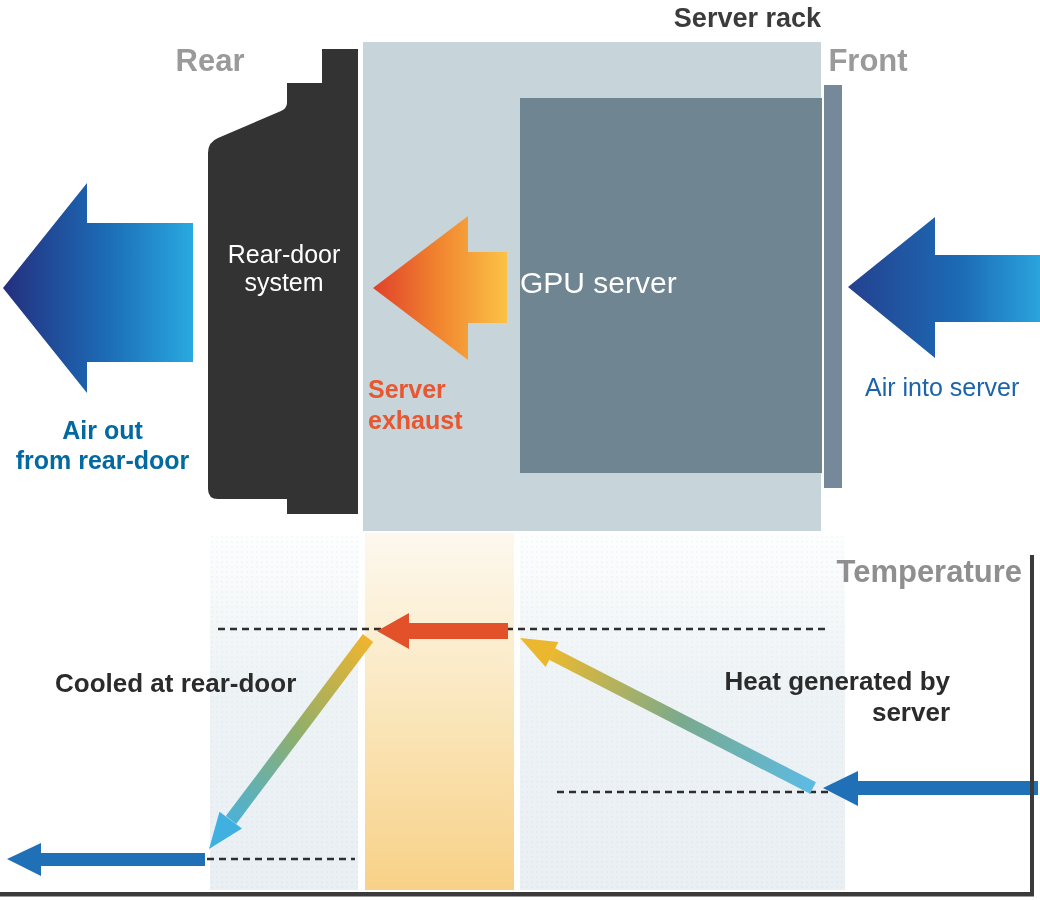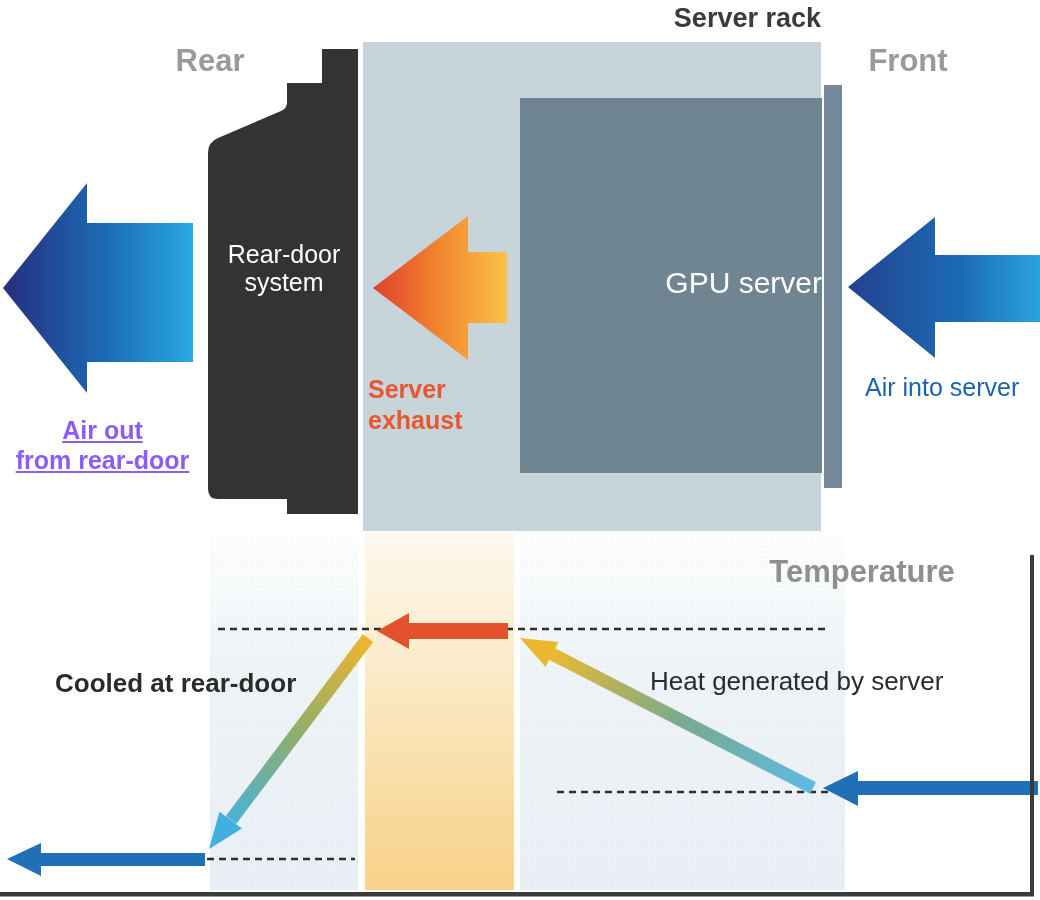--- a/index.html
+++ b/index.html
@@ -4,29 +4,29 @@
 <style>
   html,body{margin:0;padding:0;background:#fff;}
   .stage{
     position:relative;width:1040px;height:900px;overflow:hidden;background:#fff;
     font-family:"Liberation Sans","DejaVu Sans",sans-serif;
   }
   .stage svg{position:absolute;left:0;top:0;}
   .lbl{position:absolute;z-index:2;}
   .lbl-title{left:363px;top:3px;width:458px;text-align:right;font-size:27px;font-weight:600;color:#3b3b3b;}
   .lbl-rear{left:145px;top:43px;width:130px;text-align:center;font-size:31px;font-weight:bold;color:#9a9a9a;}
-  .lbl-front{left:843px;top:43px;width:130px;text-align:center;font-size:31px;font-weight:bold;color:#9a9a9a;}
-  .lbl-gpu{left:520px;top:266px;width:302px;text-align:right;font-size:30px;font-weight:400;color:#ffffff;}
+  .lbl-front{left:803px;top:43px;width:130px;text-align:center;font-size:31px;font-weight:bold;color:#9a9a9a;}
+  .lbl-gpu{left:520px;top:266px;width:302px;text-align:left;font-size:30px;font-weight:400;color:#ffffff;}
   .lbl-cooling{left:210px;top:240px;width:148px;text-align:center;font-size:25px;line-height:28px;font-weight:400;color:#ffffff;}
   .lbl-exhaust{left:368px;top:374px;width:150px;font-size:25px;line-height:31px;font-weight:bold;color:#e8572f;}
   .lbl-airin{left:865px;top:373px;width:175px;font-size:25px;font-weight:normal;color:#1b64ab;white-space:nowrap;}
-  .lbl-airout{left:5px;top:415px;width:195px;text-align:center;font-size:25px;line-height:30px;font-weight:bold;color:#8b5cf6;text-decoration:underline;}
-  .lbl-temp{left:702px;top:554px;width:320px;text-align:center;font-size:31px;font-weight:bold;color:#8f8f8f;}
+  .lbl-airout{left:5px;top:415px;width:195px;text-align:center;font-size:25px;line-height:30px;font-weight:bold;color:#0369a1;}
+  .lbl-temp{left:702px;top:554px;width:320px;text-align:right;font-size:31px;font-weight:bold;color:#8f8f8f;}
   .lbl-cooled{left:55px;top:668px;width:270px;font-size:26px;font-weight:600;color:#2b2b2b;}
-  .lbl-heat{left:650px;top:666px;width:300px;text-align:left;font-size:26px;font-weight:400;color:#2b2b2b;}
+  .lbl-heat{left:650px;top:666px;width:300px;text-align:right;font-size:26px;font-weight:700;color:#2b2b2b;}
 </style>
 </head>
 <body>
 
 <div class="stage">
 
   <svg width="1040" height="900" viewBox="0 0 1040 900">
     <defs>
       <linearGradient id="gradBlueL" gradientUnits="userSpaceOnUse" x1="3" y1="288" x2="193" y2="288">
         <stop offset="0" stop-color="#242f7e"></stop>

